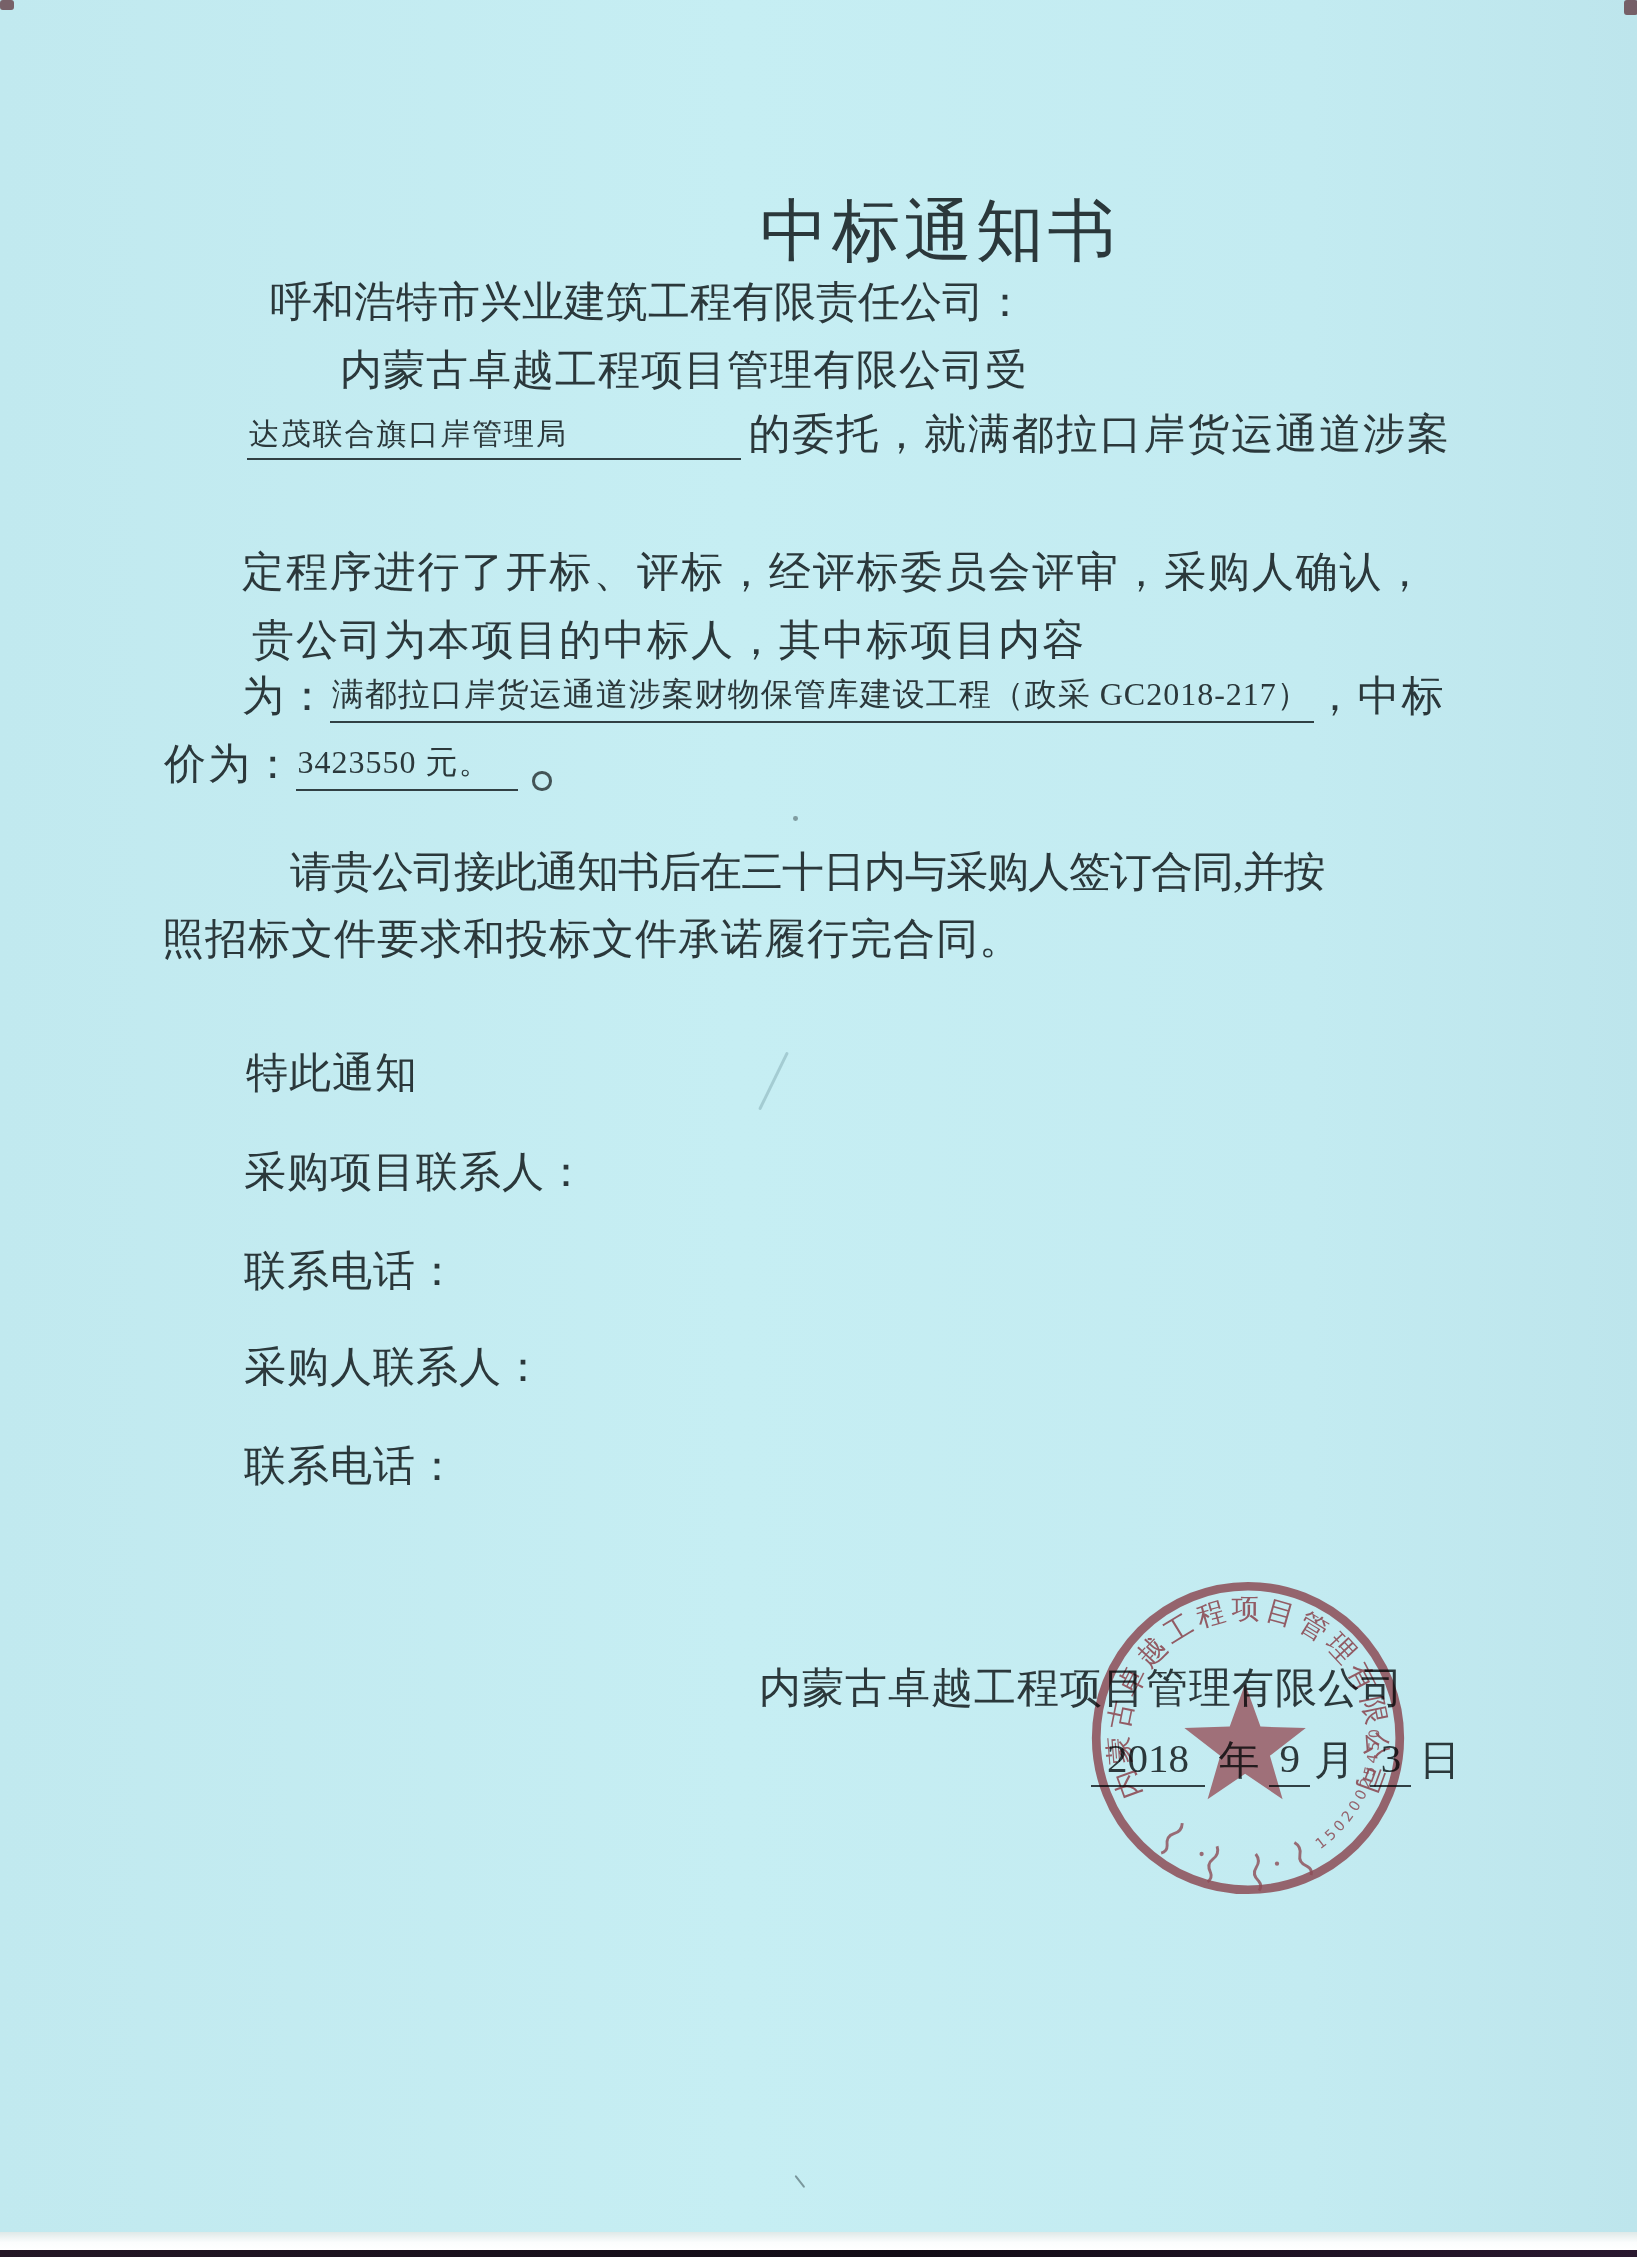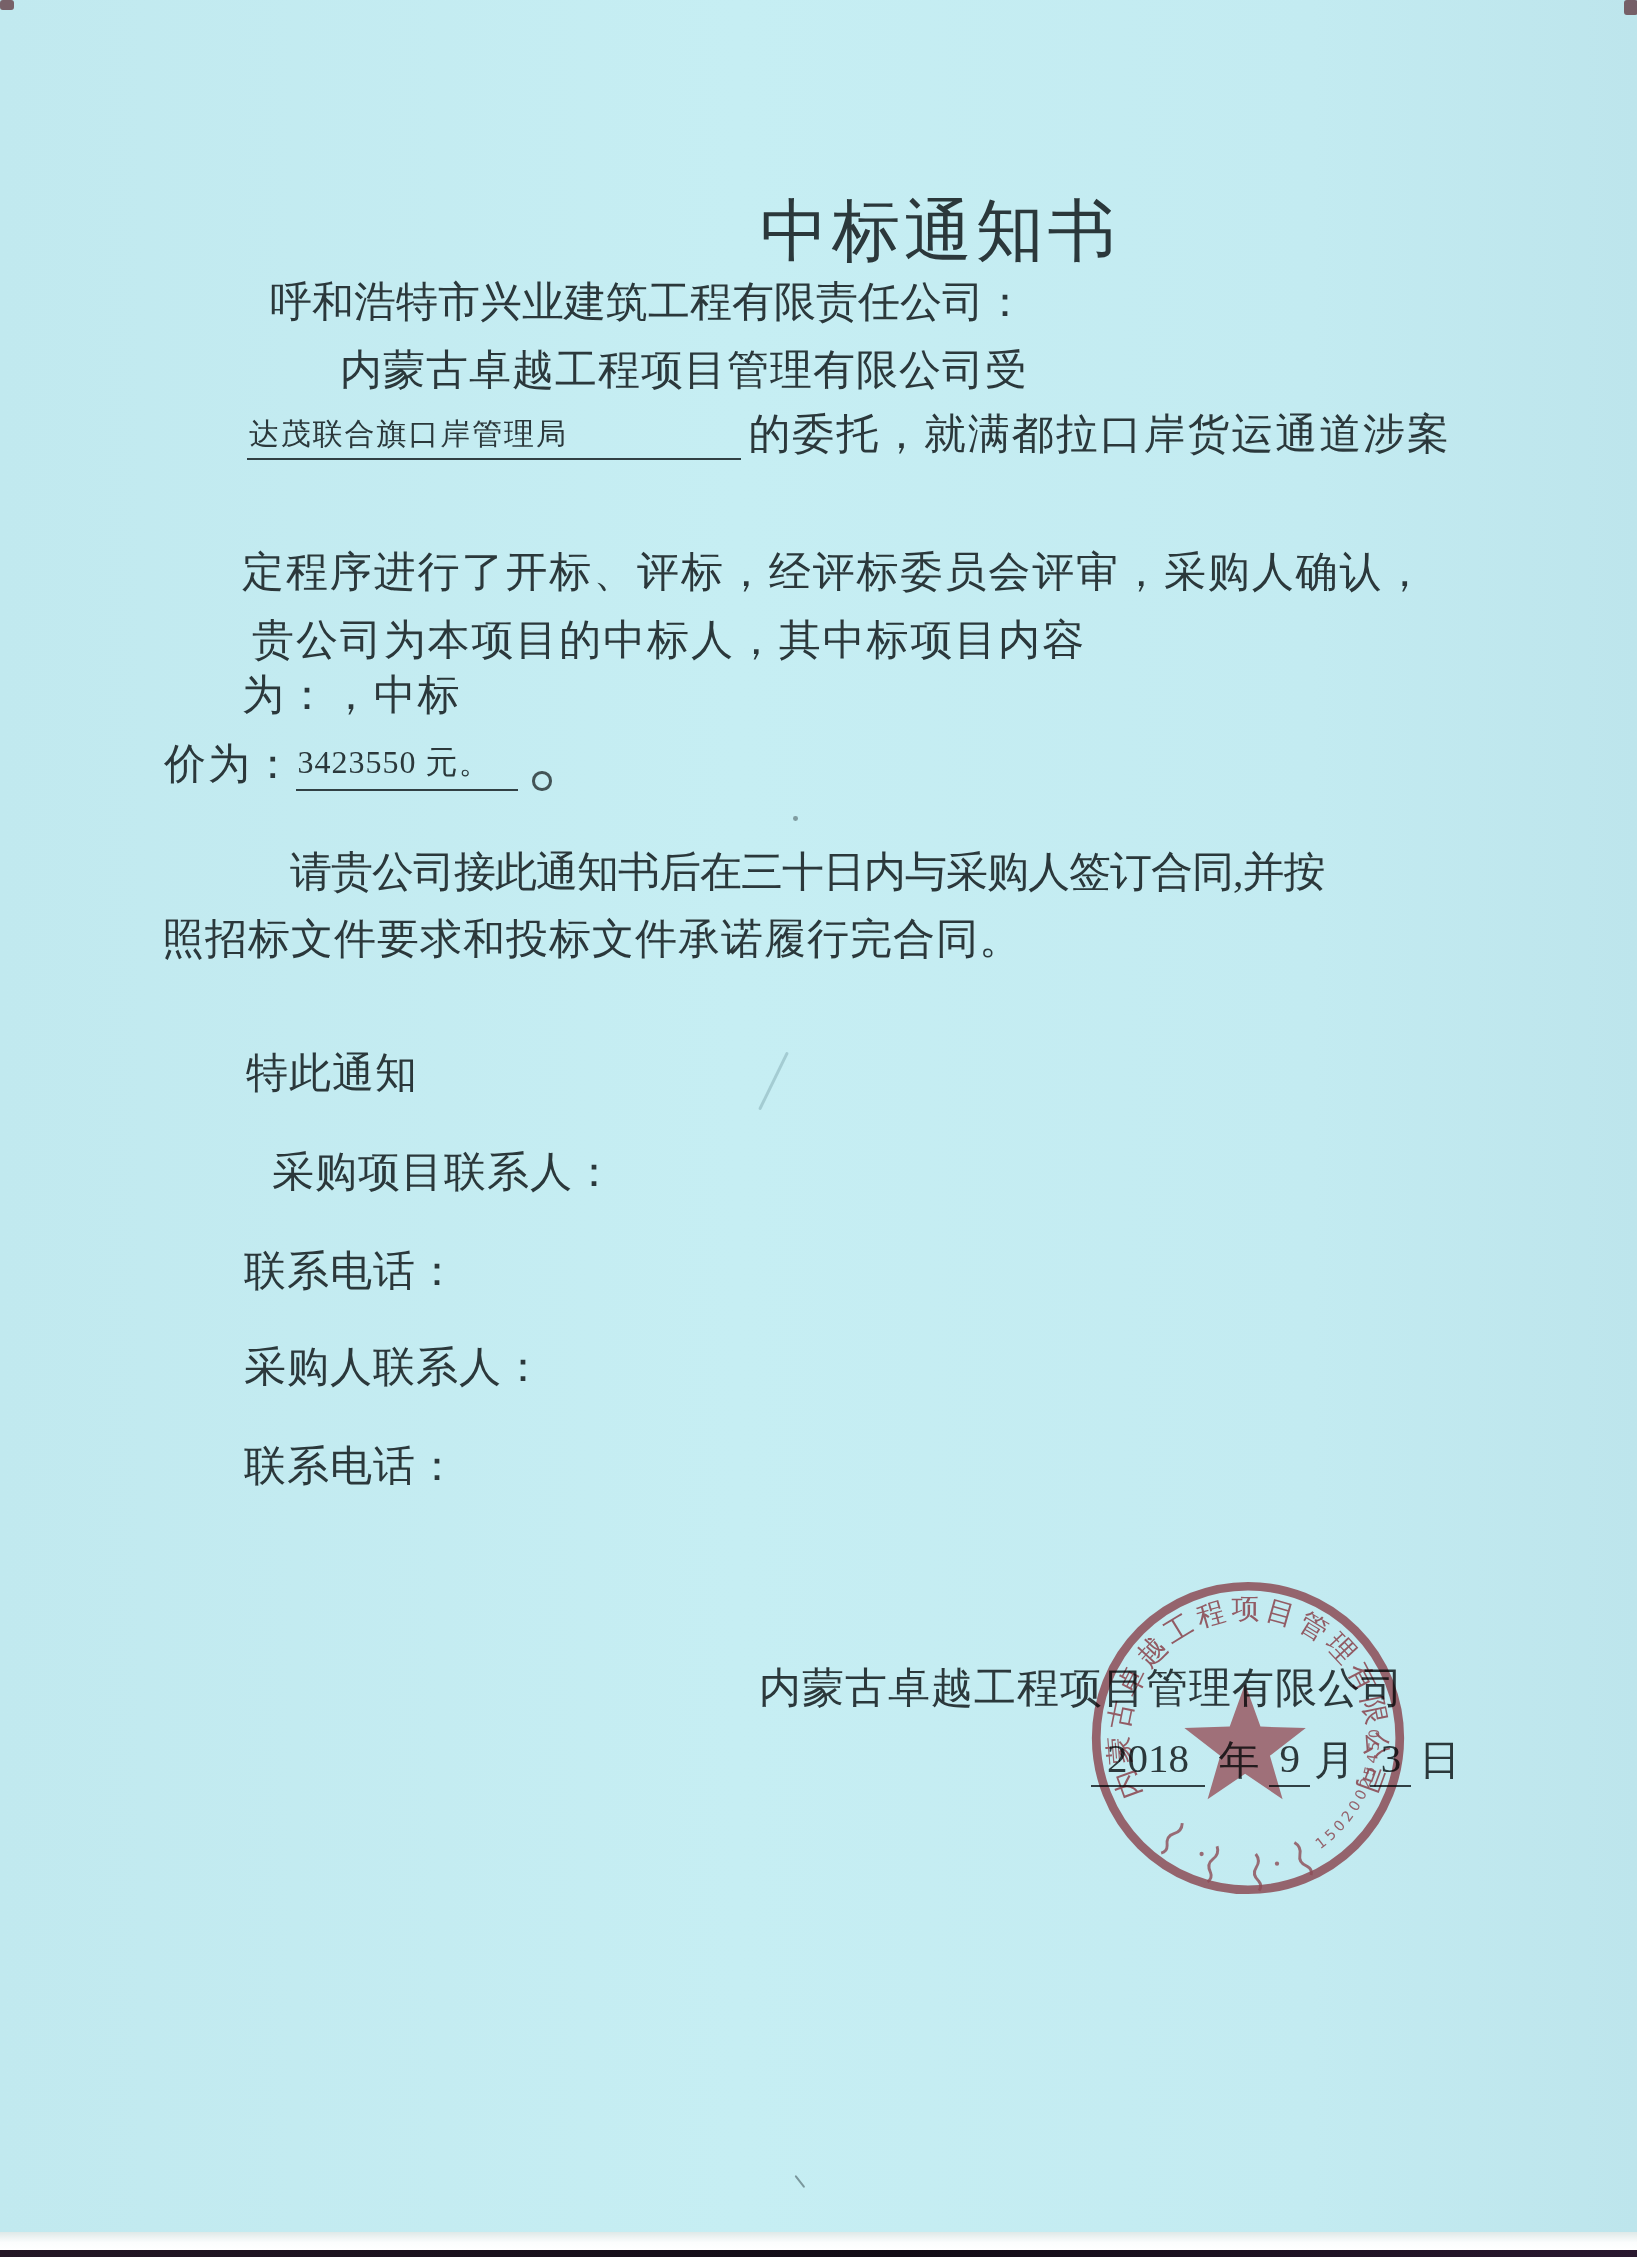--- a/index.html
+++ b/index.html
@@ -57,37 +57,38 @@
     <span class="big" style="margin-left:7.7px;">的委托，就满都拉口岸货运通道涉案</span>
   </div>
 
 
   <div class="pline big" style="left:242px;top:547px;">定程序进行了开标、评标，经评标委员会评审，采购人确认，</div>
 
   <div class="pline big" style="left:252px;top:615px;">贵公司为本项目的中标人，其中标项目内容</div>
 
   <div class="tline" style="left:242px;top:670px;">
     <span class="big">为：</span>
+    <span class="ins" style="font-size:32px;letter-spacing:1px;">满都拉口岸货运通道涉案财物保管库建设工程（政采 GC2018-217）</span>
     <span class="big">，中标</span>
   </div>
 
   <div class="tline" style="left:164px;top:738px;">
     <span class="big">价为：</span>
     <span class="ins" style="font-size:32px;min-width:217px;letter-spacing:1px;">3423550 元。</span>
   </div>
 
   <div class="stray-ring" style="left:532px;top:771px;"></div>
   <div class="dot" style="left:793px;top:816px;width:4.8px;height:4.8px;"></div>
 
   <div class="pline fs42" style="left:290px;top:847px;">请贵公司接此通知书后在三十日内与采购人签订合同,并按</div>
   <div class="pline fs44" style="left:162px;top:914px;">照招标文件要求和投标文件承诺履行完合同。</div>
 
   <div class="pline contact" style="left:246px;top:1048px;">特此通知</div>
 
-  <div class="pline contact" style="left:244px;top:1147px;margin-left:28px;">采购项目联系人：</div>
+  <div class="pline contact" style="left:244px;top:1147px;">采购项目联系人：</div>
   <div class="pline contact" style="left:244px;top:1246px;">联系电话：</div>
   <div class="pline contact" style="left:244px;top:1342px;">采购人联系人：</div>
   <div class="pline contact" style="left:244px;top:1441px;">联系电话：</div>
 
   <div class="pline fs44" style="left:759px;top:1663px;">内蒙古卓越工程项目管理有限公司</div>
 
   <div class="daterow" style="left:1091px;top:1734px;">
     <span class="du" style="width:114px;">2018</span>
     <span class="dl" style="margin:0 9.7px 0 13.5px;">年</span>
     <span class="du" style="width:41px;">9</span>

